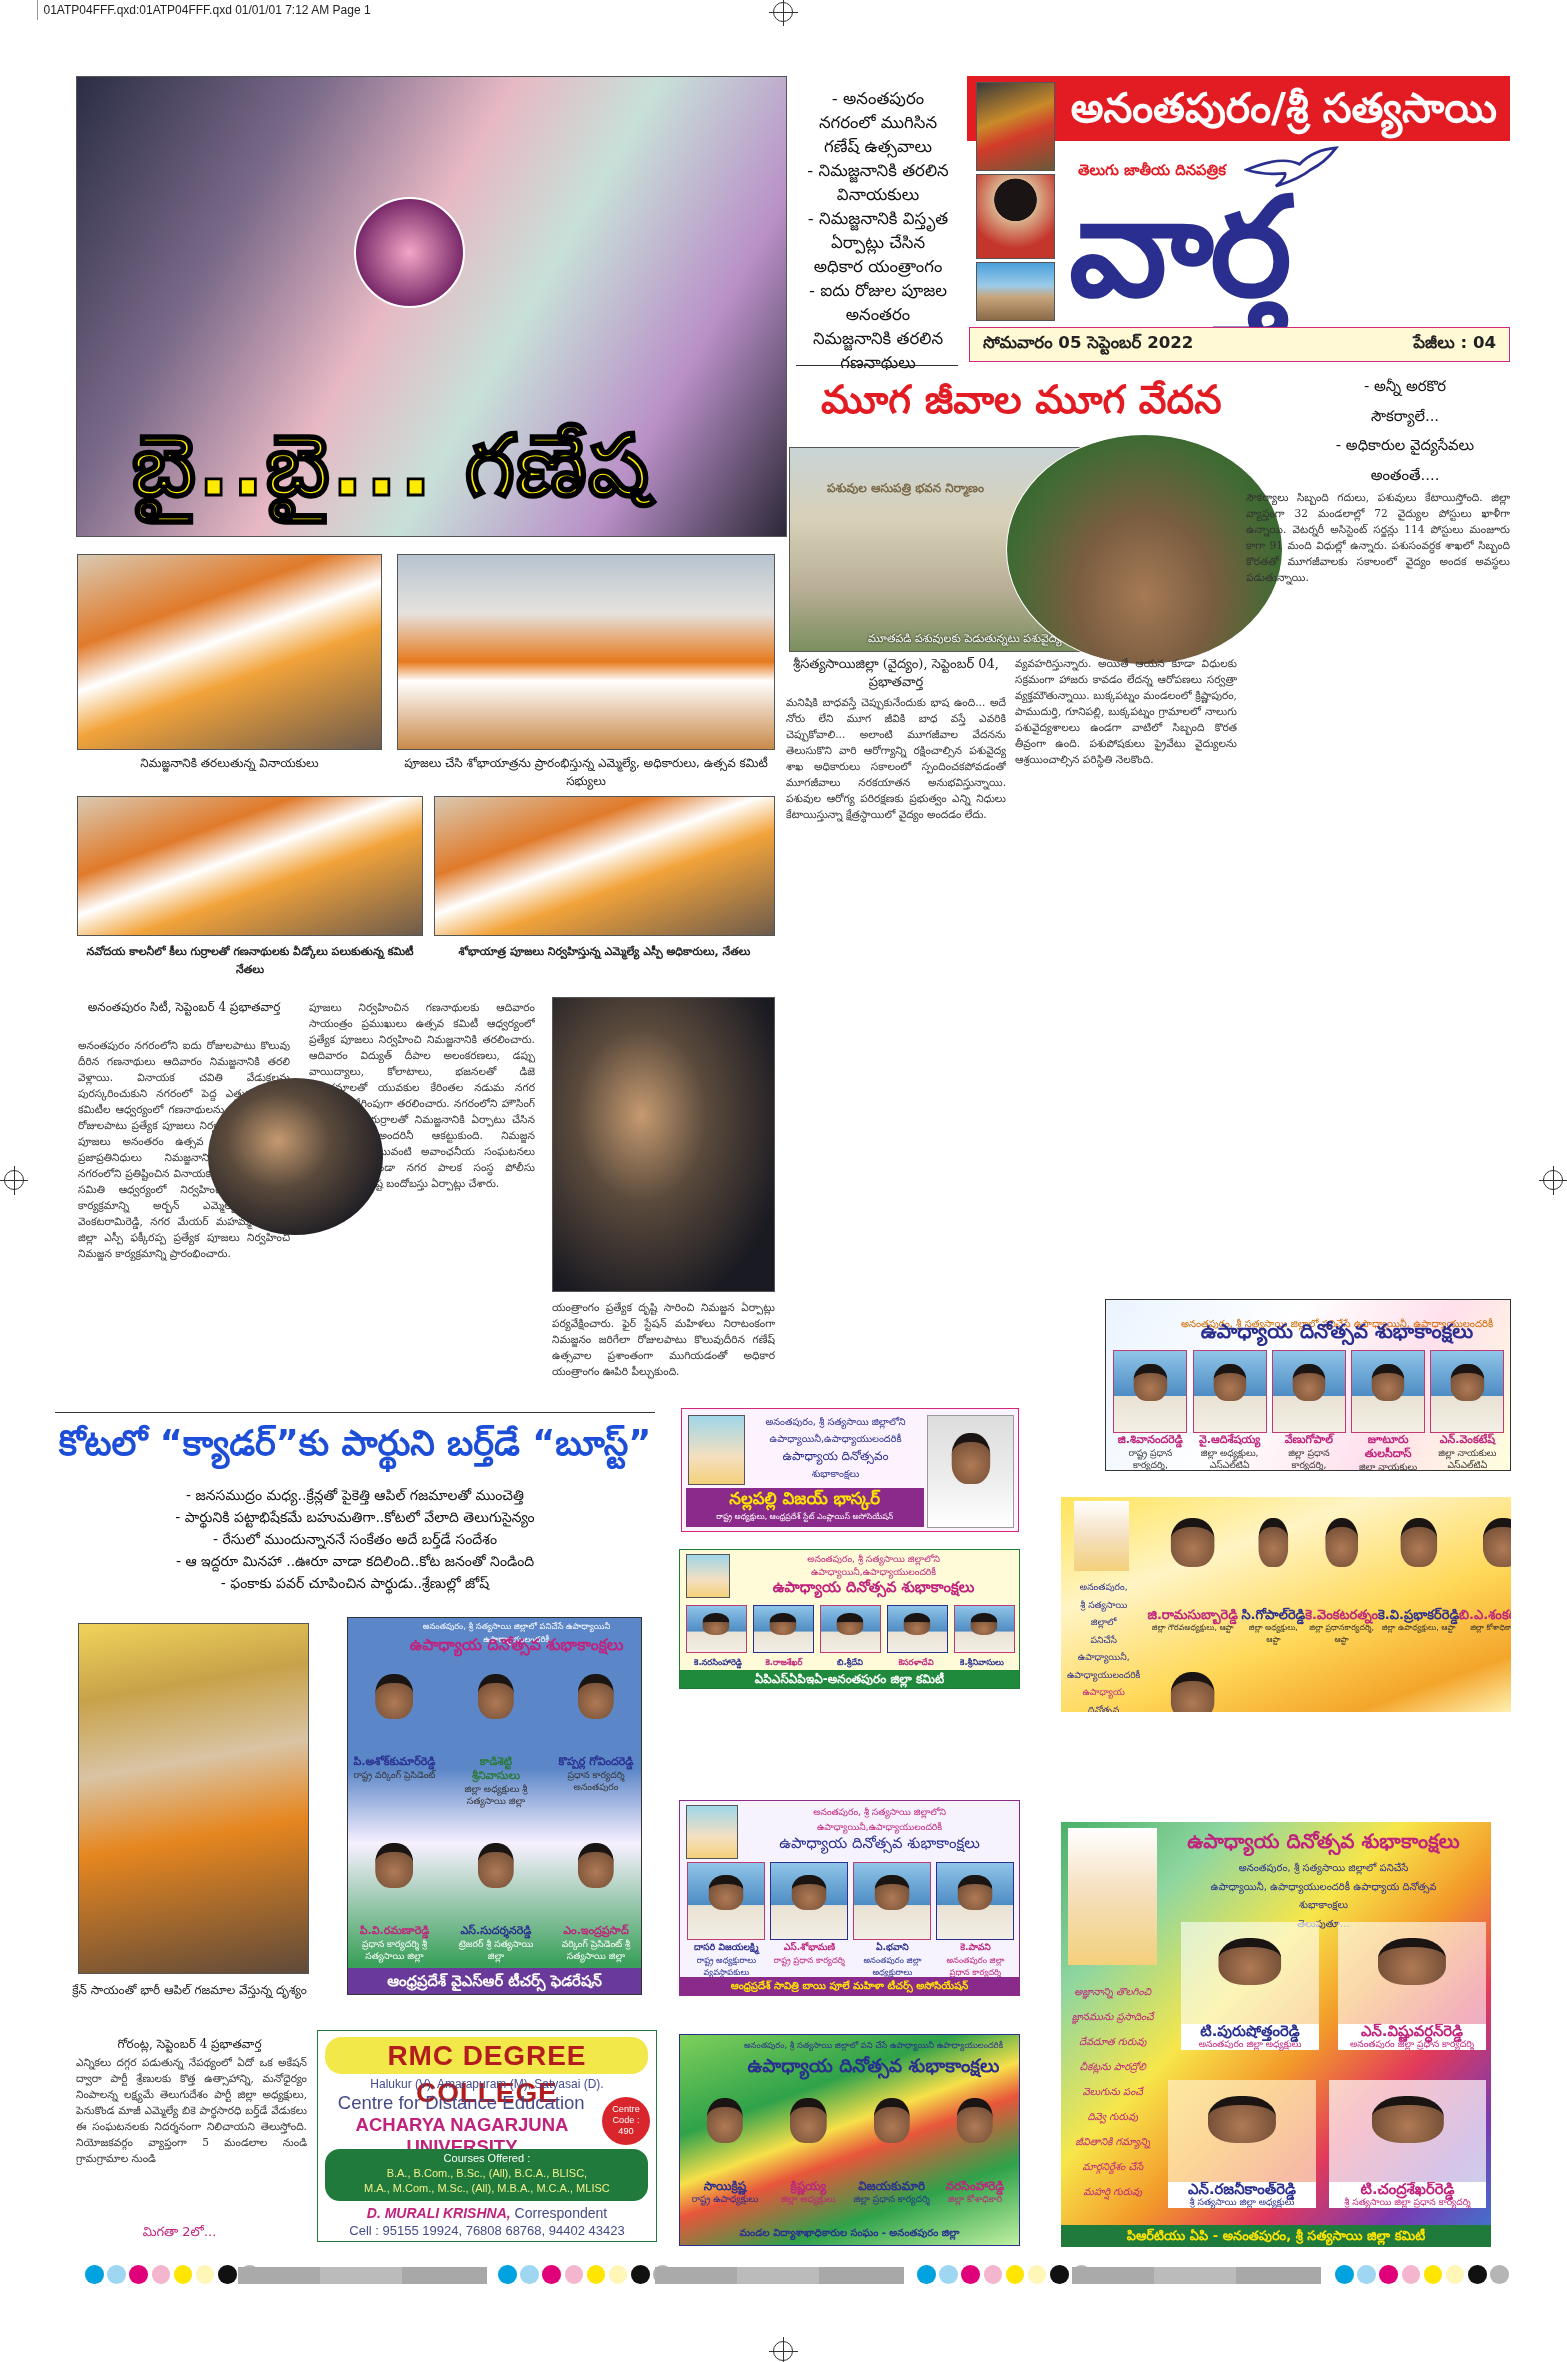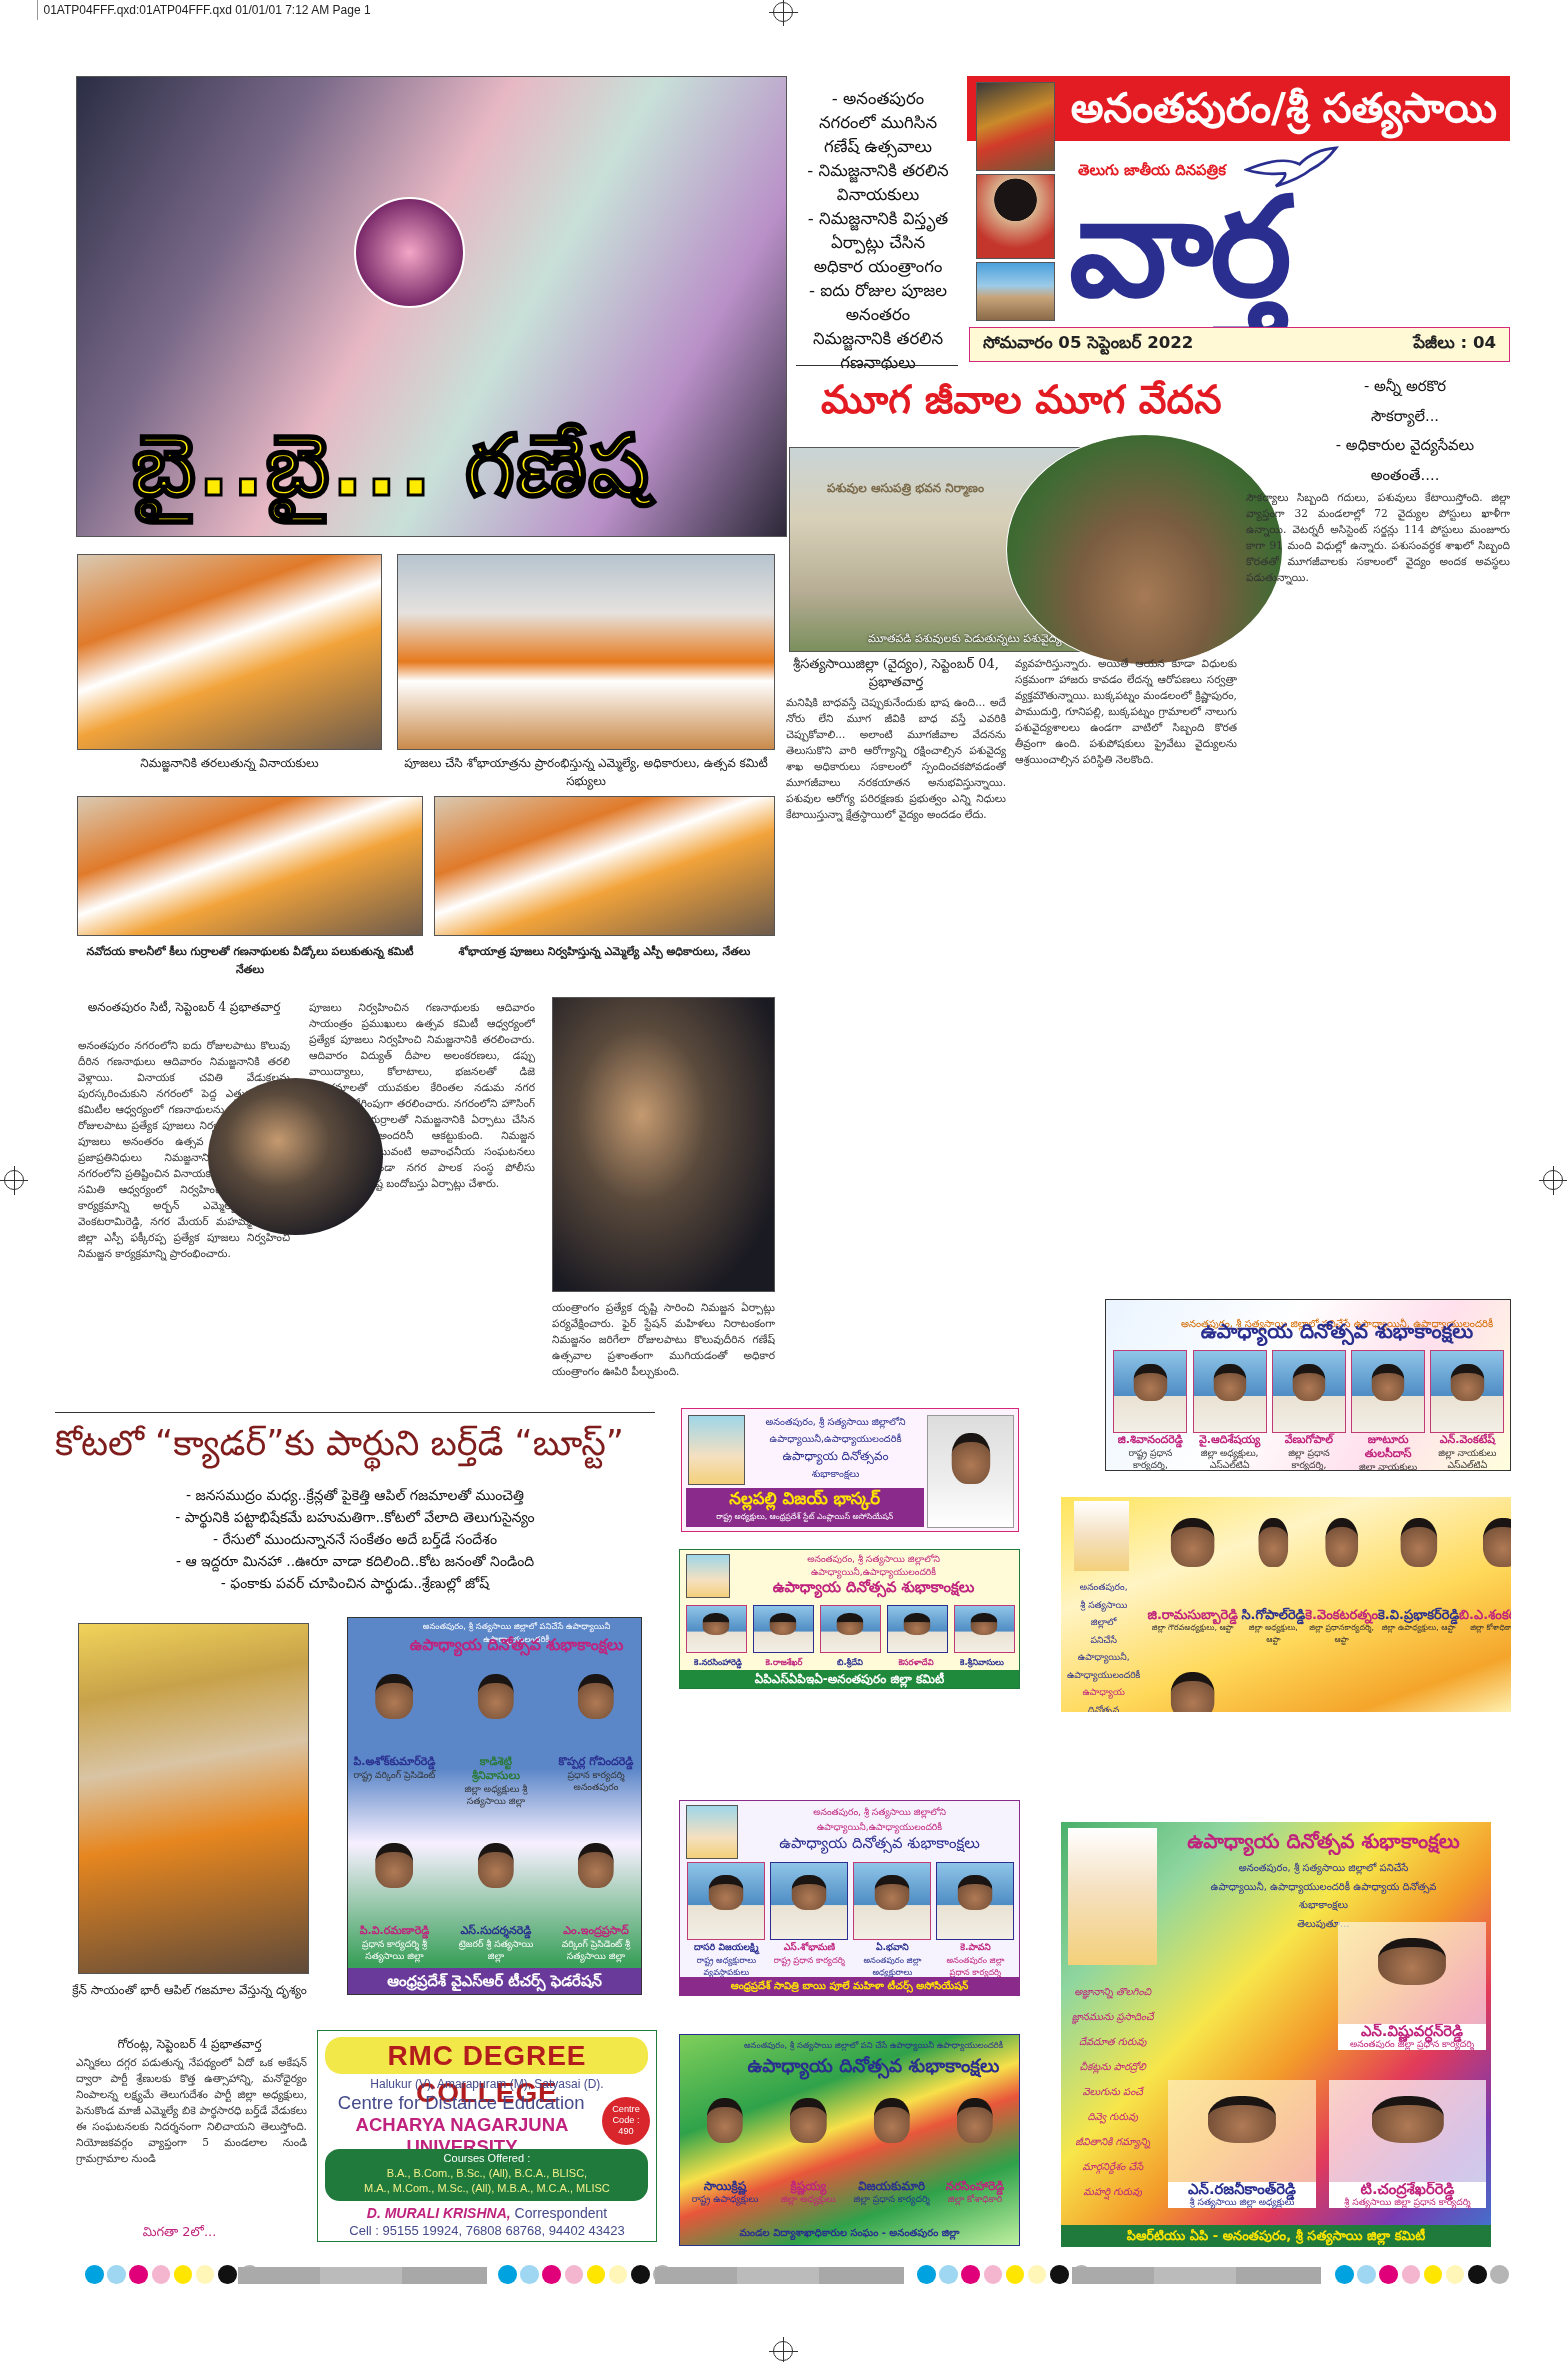--- a/index.html
+++ b/index.html
@@ -15,21 +15,21 @@
   .photo.crowd{background:linear-gradient(160deg,#d9c9b2,#e07a2a 30%,#fff 45%,#f2a33a 60%,#6d5b4c)}
   .photo.building{background:linear-gradient(180deg,#c9d4d6 0%,#d8d0b8 35%,#b8ae96 70%,#7b8f5d)}
   .photo.field{background:radial-gradient(ellipse at 50% 70%,#a67a55 0%,#7a5d40 35%,#3f6b33 70%,#2f5a27)}
   .ganesh-big{background:linear-gradient(120deg,#2b2e45 0%,#7b6a8a 25%,#e7b8c4 45%,#c8e0d8 60%,#b990c8 80%,#2c2838)}
   .bye-title{font-family:"DejaVu Sans",sans-serif;font-weight:bold;font-size:85px;color:#ffeb00;-webkit-text-stroke:2.8px #000;letter-spacing:1.8px;line-height:1}
   .bullets{font-family:"DejaVu Sans",sans-serif;font-size:16.6px;line-height:24px;text-align:center;color:#111}
   .mast-red{background:#e31b23;color:#fff;font-weight:bold;font-size:41px;line-height:52px;text-align:right;padding-right:13px;font-family:"DejaVu Sans",sans-serif}
   .mast-logo{color:#2a2f8f;font-weight:bold;font-size:138px;line-height:1;font-family:"DejaVu Sans",sans-serif;letter-spacing:-3.7px}
   .dateline{border:1.8px solid #d4267a;background:#fff9d6;font-weight:bold;font-size:16.6px;display:flex;justify-content:space-between;align-items:center;padding:0 13px}
   .headline-red{color:#e31b23;font-weight:bold;font-size:39px;line-height:1;font-family:"DejaVu Sans",sans-serif}
-  .headline-blue{color:#7f1d1d;font-weight:normal;font-size:37px;line-height:1;text-align:left;font-family:"DejaVu Sans",sans-serif}
+  .headline-blue{color:#1d4ed8;font-weight:bold;font-size:37px;line-height:1;text-align:center;font-family:"DejaVu Sans",sans-serif}
   .caption{font-size:12px;line-height:17.5px;text-align:center;color:#222}
   .cols{font-family:"DejaVu Serif",serif;font-size:10.6px;line-height:16px;color:#333;text-align:justify;overflow:hidden}
   .dateline-small{font-family:"DejaVu Serif",serif;font-size:12px;text-align:center;color:#222;line-height:17.5px}
   .rule{height:1.8px;background:#333}
   .ad{border:1.8px solid #333;overflow:hidden}
   .ad .t-small{font-size:10px;line-height:13px;text-align:center}
   .ad .t-big{font-weight:bold;text-align:center}
   .face{border:1.8px solid #c03a74;background:linear-gradient(180deg,#8fc5e8,#4e8cc4 55%,#e9e2d3 56%,#f3efe6)}
   .face .head{position:absolute;left:50%;top:16%;width:46%;height:46%;transform:translateX(-50%);border-radius:45% 45% 40% 40%;background:radial-gradient(circle at 50% 55%,#b07a55,#6d4a33);border-top:9.2px solid #1a1512}
   .pname{font-weight:bold;font-size:11px;text-align:center;color:#c0237e;line-height:14px}
@@ -469,20 +469,27 @@
     <div>అజ్ఞానాన్ని తొలగించి</div>
     <div>జ్ఞానమును ప్రసాదించే</div>
     <div>దేవదూత గురువు</div>
     <div>చీకట్లను పారద్రోలి</div>
     <div>వెలుగును పంచే</div>
     <div>దివ్వె గురువు</div>
     <div>జీవితానికి గమ్యాన్ని</div>
     <div>మార్గనిర్దేశం చేసే</div>
     <div>మహర్షి గురువు</div>
   </div>
+  <div class="abs" style="left:120px;top:100px;width:138px">
+      <div class="face" style="position:relative;height:102px;border:none;background:rgba(255,255,255,.6)">
+        <div class="head"></div>
+      </div>
+      <div class="pname" style="font-size:14.8px;color:#2a2f8f;background:#fff">టి.పురుషోత్తంరెడ్డి</div>
+      <div class="prole" style="color:#c0237e;background:#fff">అనంతపురం జిల్లా అధ్యక్షులు</div>
+    </div>
   <div class="abs" style="left:277px;top:100px;width:148px">
       <div class="face" style="position:relative;height:102px;border:none;background:rgba(255,255,255,.6)">
         <div class="head"></div>
       </div>
       <div class="pname" style="font-size:14.8px;color:#c0237e;background:#fff">ఎన్.విష్ణువర్ధన్‌రెడ్డి</div>
       <div class="prole" style="color:#c0237e;background:#fff">అనంతపురం జిల్లా ప్రధాన కార్యదర్శి</div>
     </div>
   <div class="abs" style="left:107px;top:258px;width:148px">
       <div class="face" style="position:relative;height:102px;border:none;background:rgba(255,240,200,.7)">
         <div class="head"></div>

